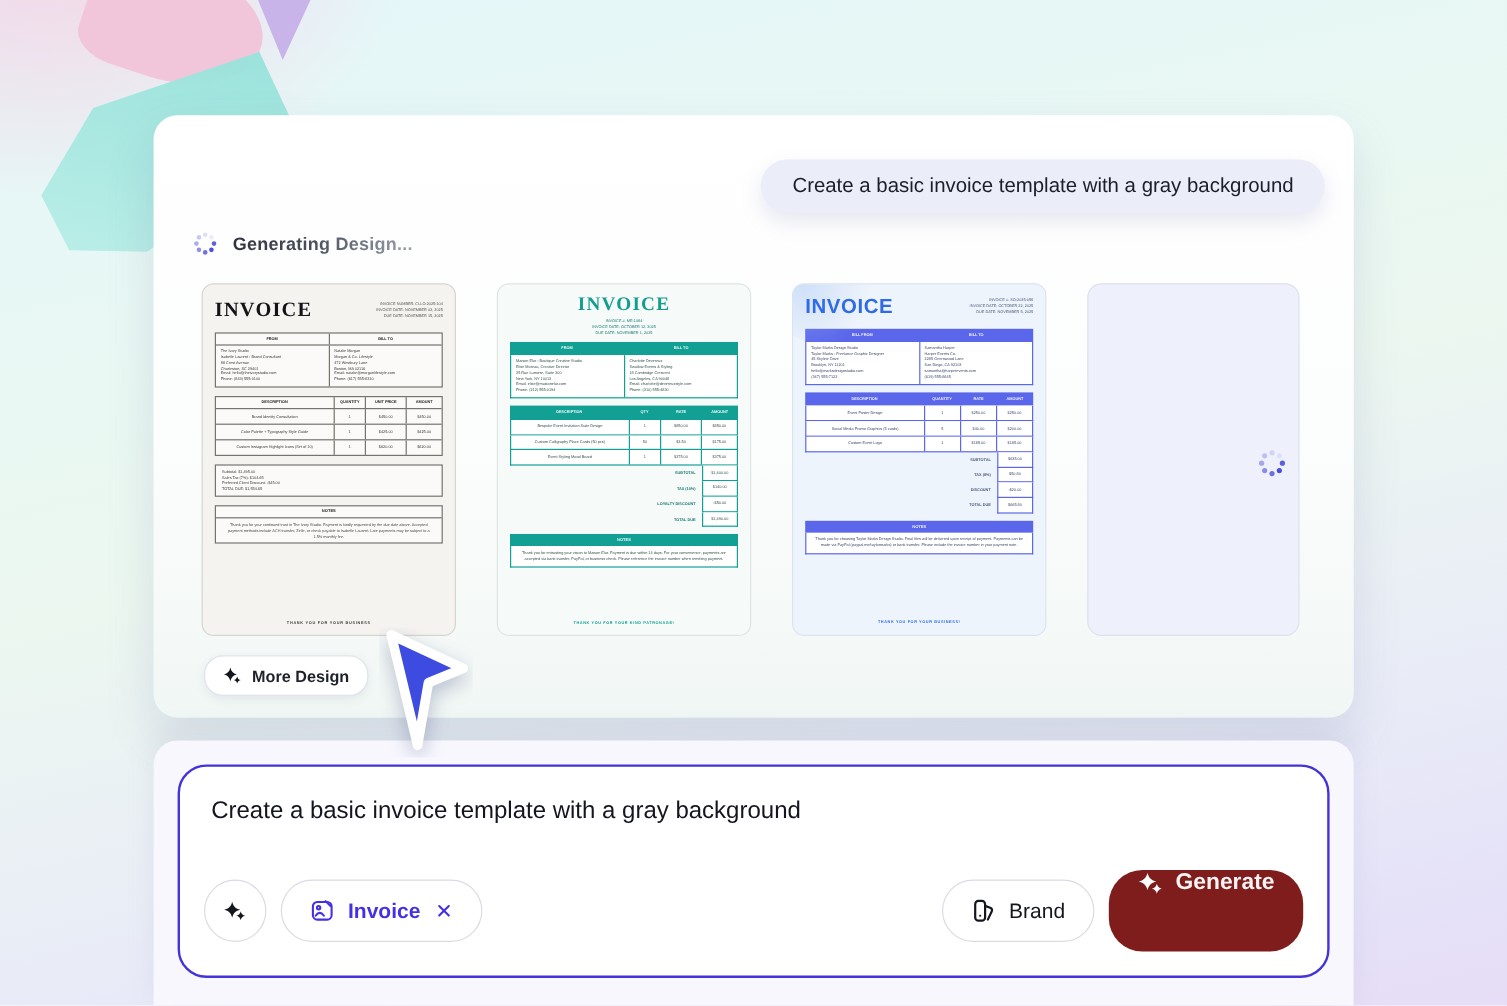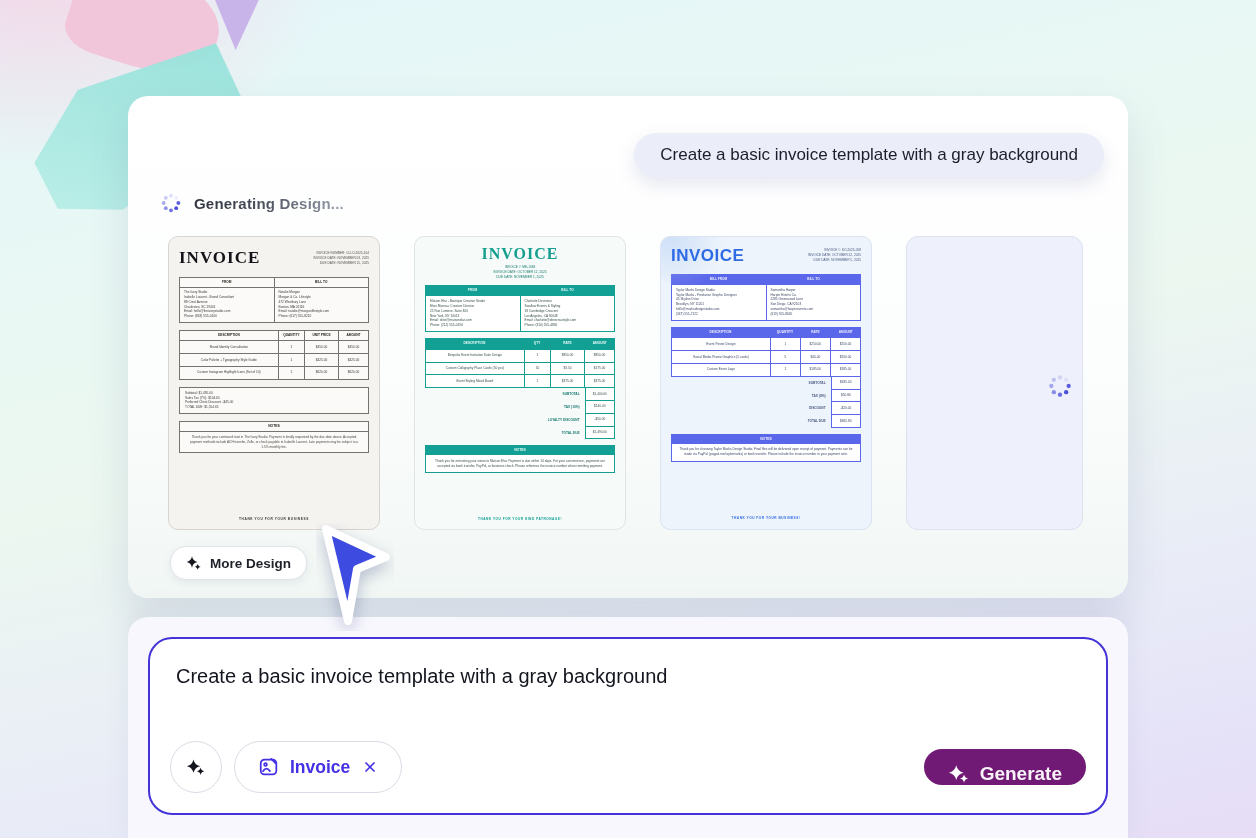--- a/index.html
+++ b/index.html
@@ -155,22 +155,22 @@
   .tgroup { display:flex; align-items:center; gap:12px; }
   .pill {
     display:flex; align-items:center; gap:10px; height:52px; padding:0 23px;
     background:#fff; border:1.5px solid #d9dce4; border-radius:28px;
     font-size:17.5px; color:#15171e; cursor:pointer; font-weight:500;
   }
   .circle-btn { width:52px; height:52px; border-radius:50%; background:#fff; border:1.5px solid #d9dce4; display:flex; align-items:center; justify-content:center; cursor:pointer; }
   .chip { color:#4531e4; font-weight:600; }
   .chip .x { display:flex; margin-left:2px; cursor:pointer; }
   .generate-btn {
-    display:flex; align-items:flex-end; gap:10px; height:36px; padding:0 24px;
-    background:#701a75; border:none; border-radius:28px;
+    display:flex; align-items:flex-start; gap:10px; height:68px; padding:0 24px;
+    background:#7f1d1d; border:none; border-radius:28px;
     font-size:19px; font-weight:600; color:rgba(255,255,255,.95); cursor:pointer;
   }
 </style>
 </head>
 <body>
 
 <div class="bg-shape shape-pink"></div>
 <div class="bg-shape shape-purple"></div>
 <div class="bg-shape shape-mint"></div>
 
@@ -454,20 +454,28 @@
           <span class="x">
             <svg width="16" height="16" viewBox="0 0 24 24" fill="none" stroke="#4531e4" stroke-width="2.6" stroke-linecap="round">
               <path d="M6 6 L18 18"></path>
                 <path d="M18 6 L6 18"></path>
             </svg>
           </span>
         </div>
       </div>
 
       <div class="tgroup">
+        <div class="pill">
+          <svg width="22" height="22" viewBox="0 0 24 24" fill="none" stroke="#15171e" stroke-width="2" stroke-linecap="round" stroke-linejoin="round">
+            <rect x="4" y="3" width="9" height="18" rx="3"></rect>
+            <path d="M13 7.5 l4.6 1.7 a2.5 2.5 0 0 1 1.5 3.2 L15.5 20"></path>
+            <path d="M8.5 16.5 h.01"></path>
+          </svg>
+          <span>Brand</span>
+        </div>
 
         <button class="generate-btn">
           <svg width="22" height="22" viewBox="0 0 24 24" fill="#ffffff">
             <path d="M9 2.5 C10 7 12.5 9.5 17 10.5 C12.5 11.5 10 14 9 18.5 C8 14 5.5 11.5 1 10.5 C5.5 9.5 8 7 9 2.5 Z"></path>
             <path d="M17.5 12.5 C18 15 19.5 16.5 22 17 C19.5 17.5 18 19 17.5 21.5 C17 19 15.5 17.5 13 17 C15.5 16.5 17 15 17.5 12.5 Z"></path>
           </svg>
           <span>Generate</span>
         </button>
       </div>
     </div>

